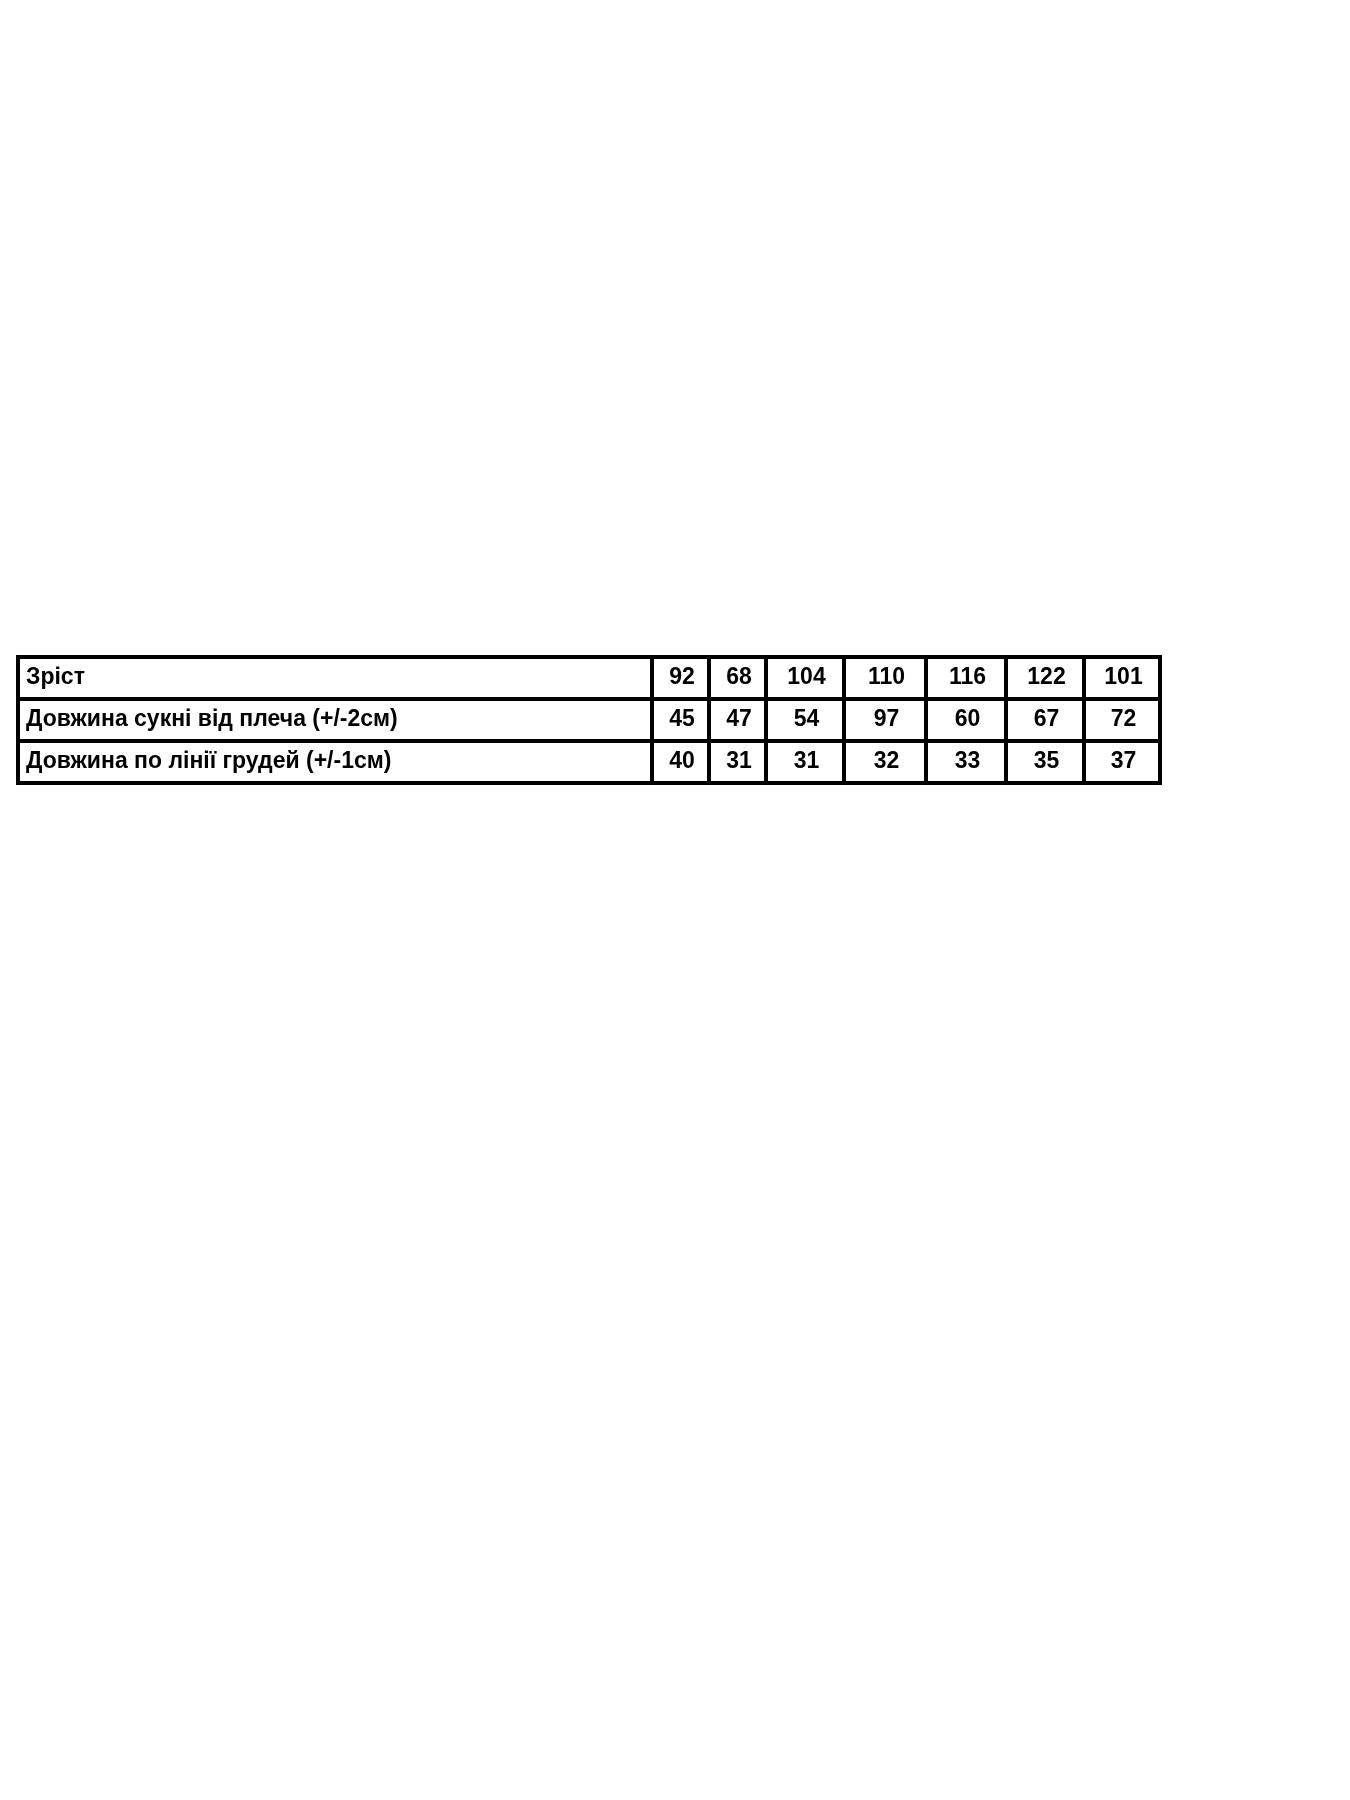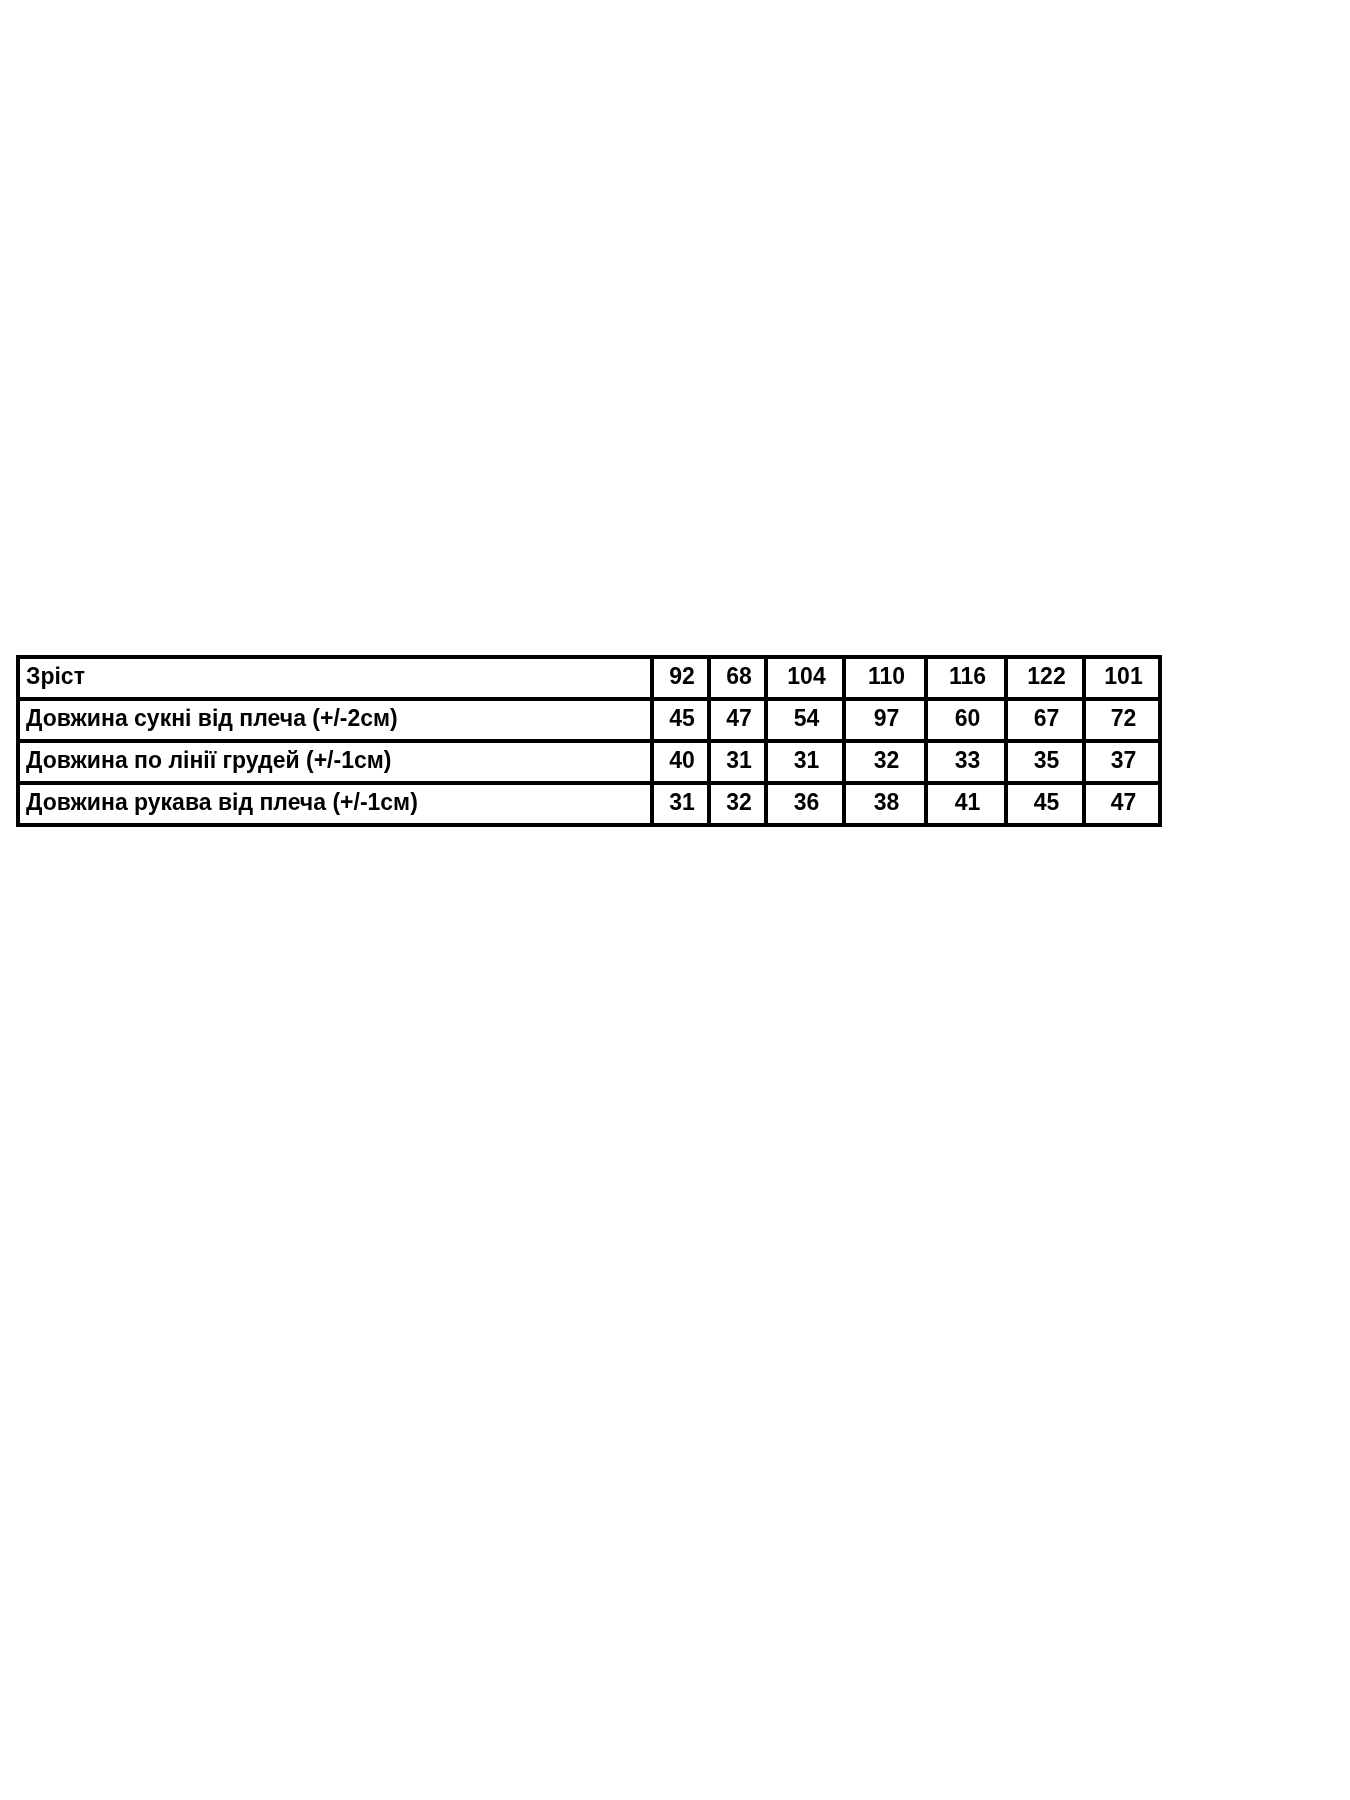--- a/index.html
+++ b/index.html
@@ -107,25 +107,15 @@
       <tr>
         <td class="label">Довжина по лінії грудей (+/-1см)</td>
         <td class="val">40</td>
         <td class="val">31</td>
         <td class="val">31</td>
         <td class="val">32</td>
         <td class="val">33</td>
         <td class="val">35</td>
         <td class="val">37</td>
       </tr>
-      <tr>
-        <td class="label">Довжина рукава від плеча (+/-1см)</td>
-        <td class="val">31</td>
-        <td class="val">32</td>
-        <td class="val">36</td>
-        <td class="val">38</td>
-        <td class="val">41</td>
-        <td class="val">45</td>
-        <td class="val">47</td>
-      </tr>
     </tbody>
   </table>
 </div>
 
 </body></html>

